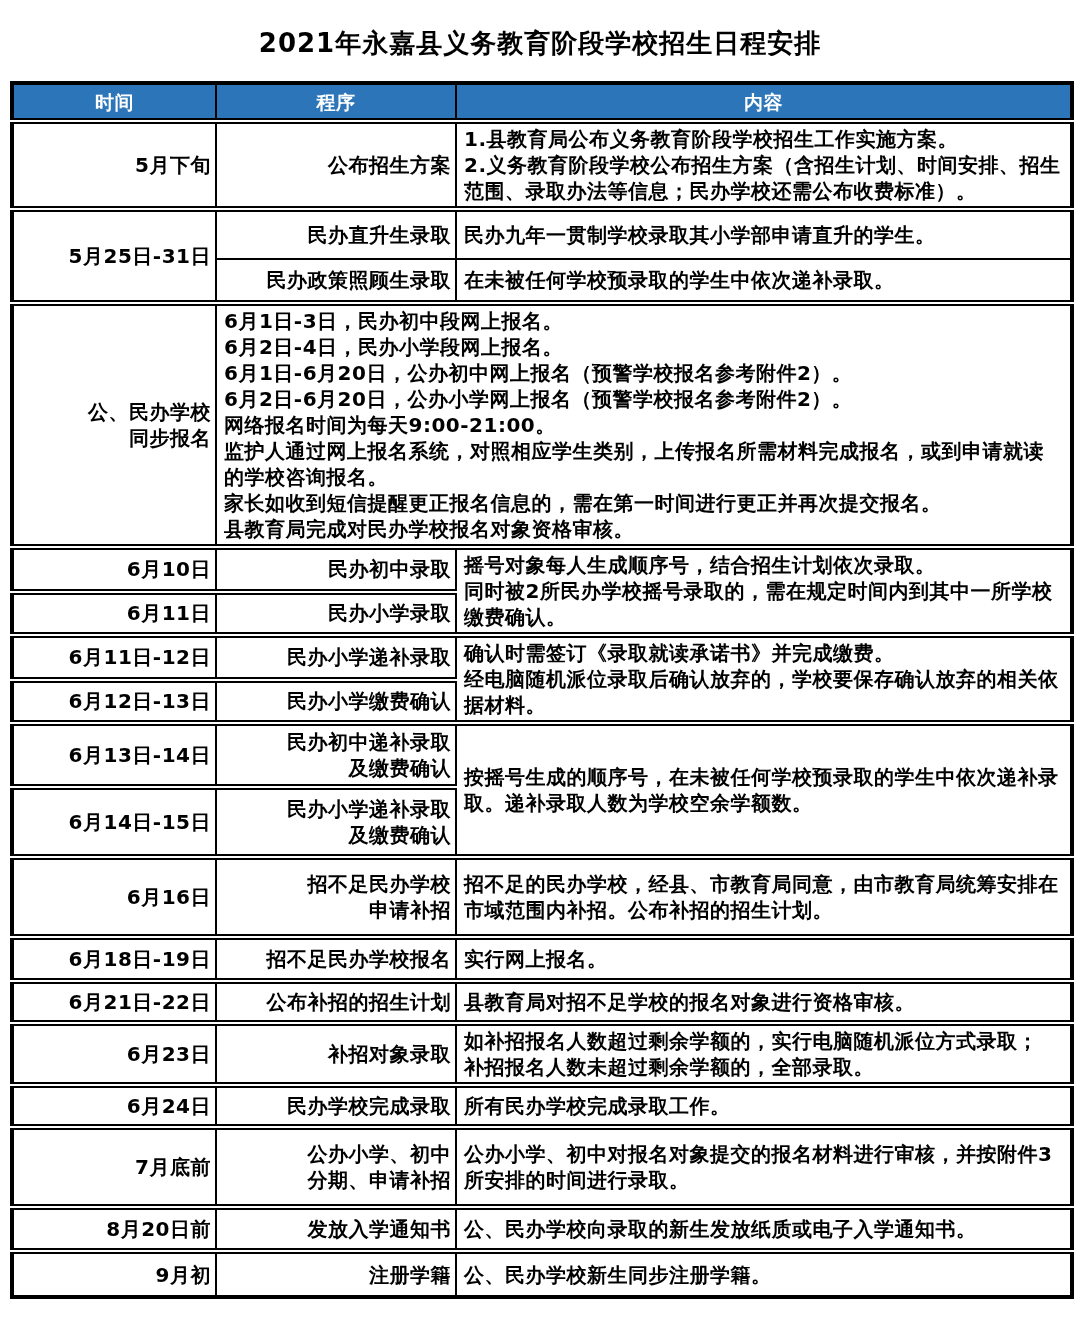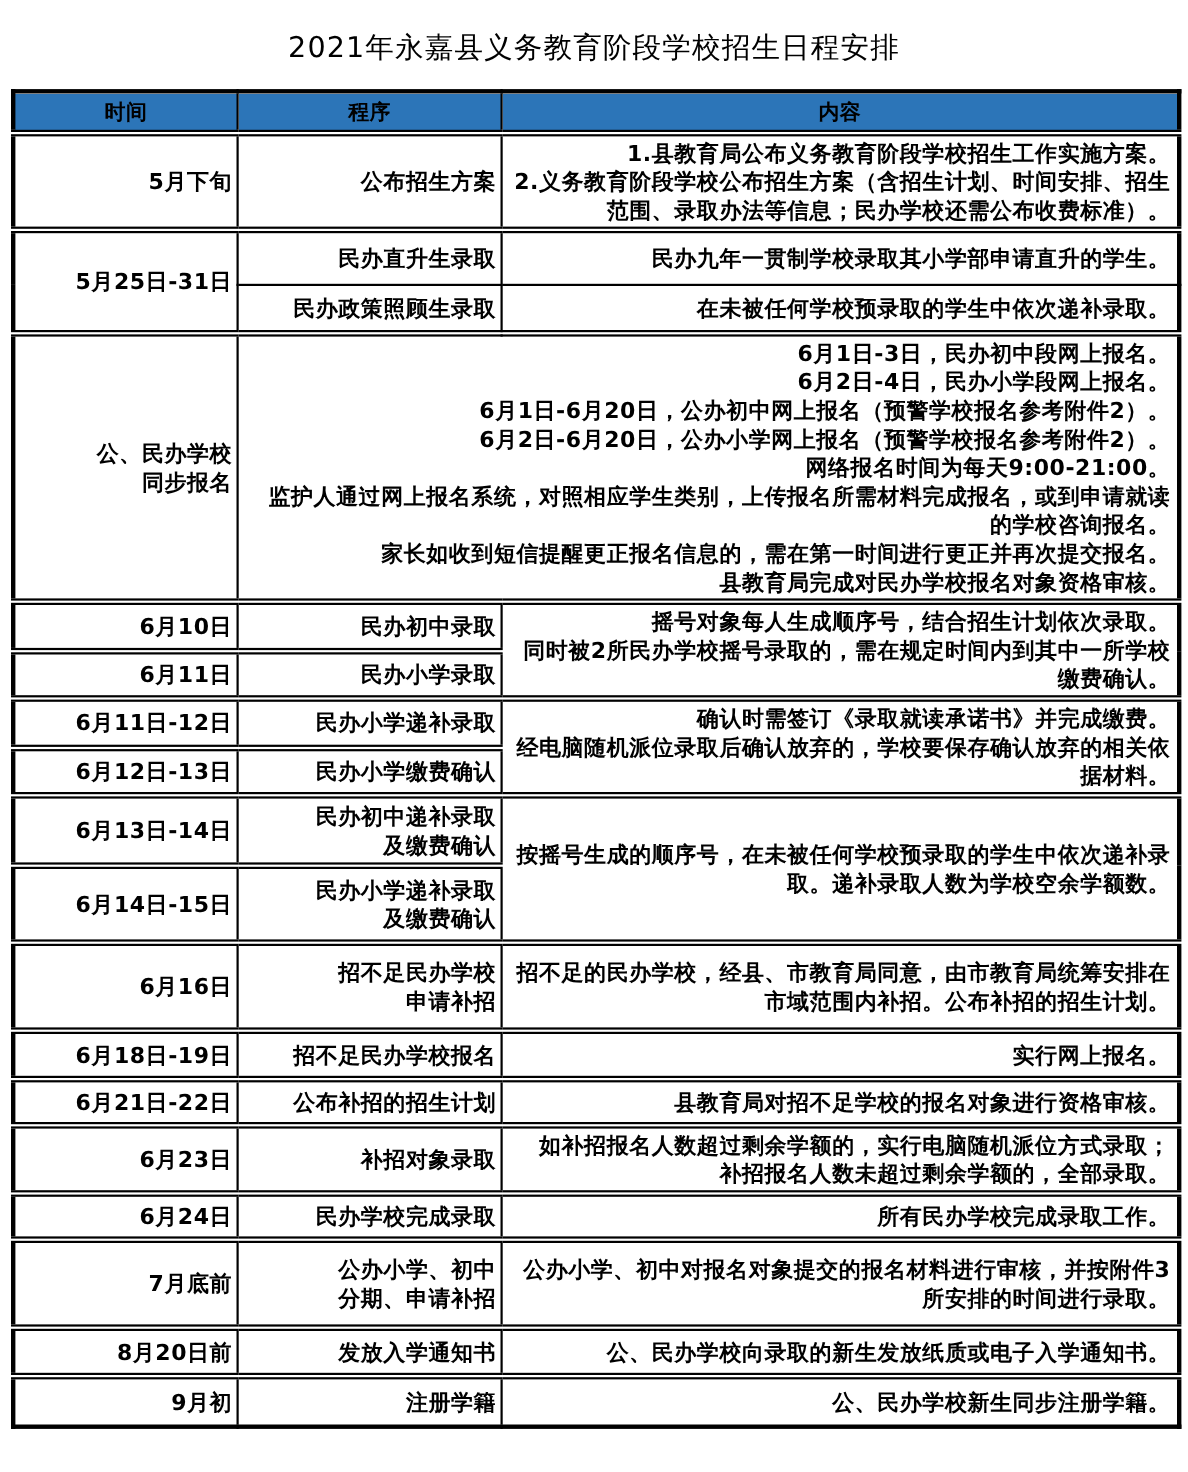--- a/index.html
+++ b/index.html
@@ -8,21 +8,21 @@
     background:#ffffff;
     font-family:"DejaVu Sans","Liberation Sans",sans-serif;
     color:#000;
     overflow:hidden;
   }
   .page{width:1080px;}
   .title{
     margin:26px 0 20px 0;
     text-align:center;
     font-size:26px;
-    font-weight:normal;
+    font-weight:bold;
     letter-spacing:1px;
     color:#000;
   }
   table.schedule{
     border-collapse:collapse;
     table-layout:fixed;
     margin-left:10px;
     width:1060px;
     border:4px solid #000;
   }
@@ -33,27 +33,27 @@
     letter-spacing:0.5px;
     line-height:26px;
     white-space:pre-line;
     padding:2px 4px;
     vertical-align:middle;
     overflow:hidden;
   }
   tr.g > td, tr.g > th{ border-top:6px double #000; }
   th{
     background:#2C75B8;
-    color:#000000;
+    color:#ffffff;
     font-size:19px;
     text-align:center;
     font-weight:bold;
   }
   .c-time,.c-proc{ text-align:right; }
-  .c-content{ text-align:right; padding-left:7px; padding-right:6px; }
+  .c-content{ text-align:left; padding-left:7px; padding-right:6px; }
   
   .rh-head{height:38px}
   .rh-84{height:82px}
   .rh-52{height:50px}
   .rh-46{height:44px}
   .rh-45{height:43px}
   .rh-244{height:240px}
   .rh-66{height:64px}
   .rh-72{height:70px}
   .rh-88{height:80px}

